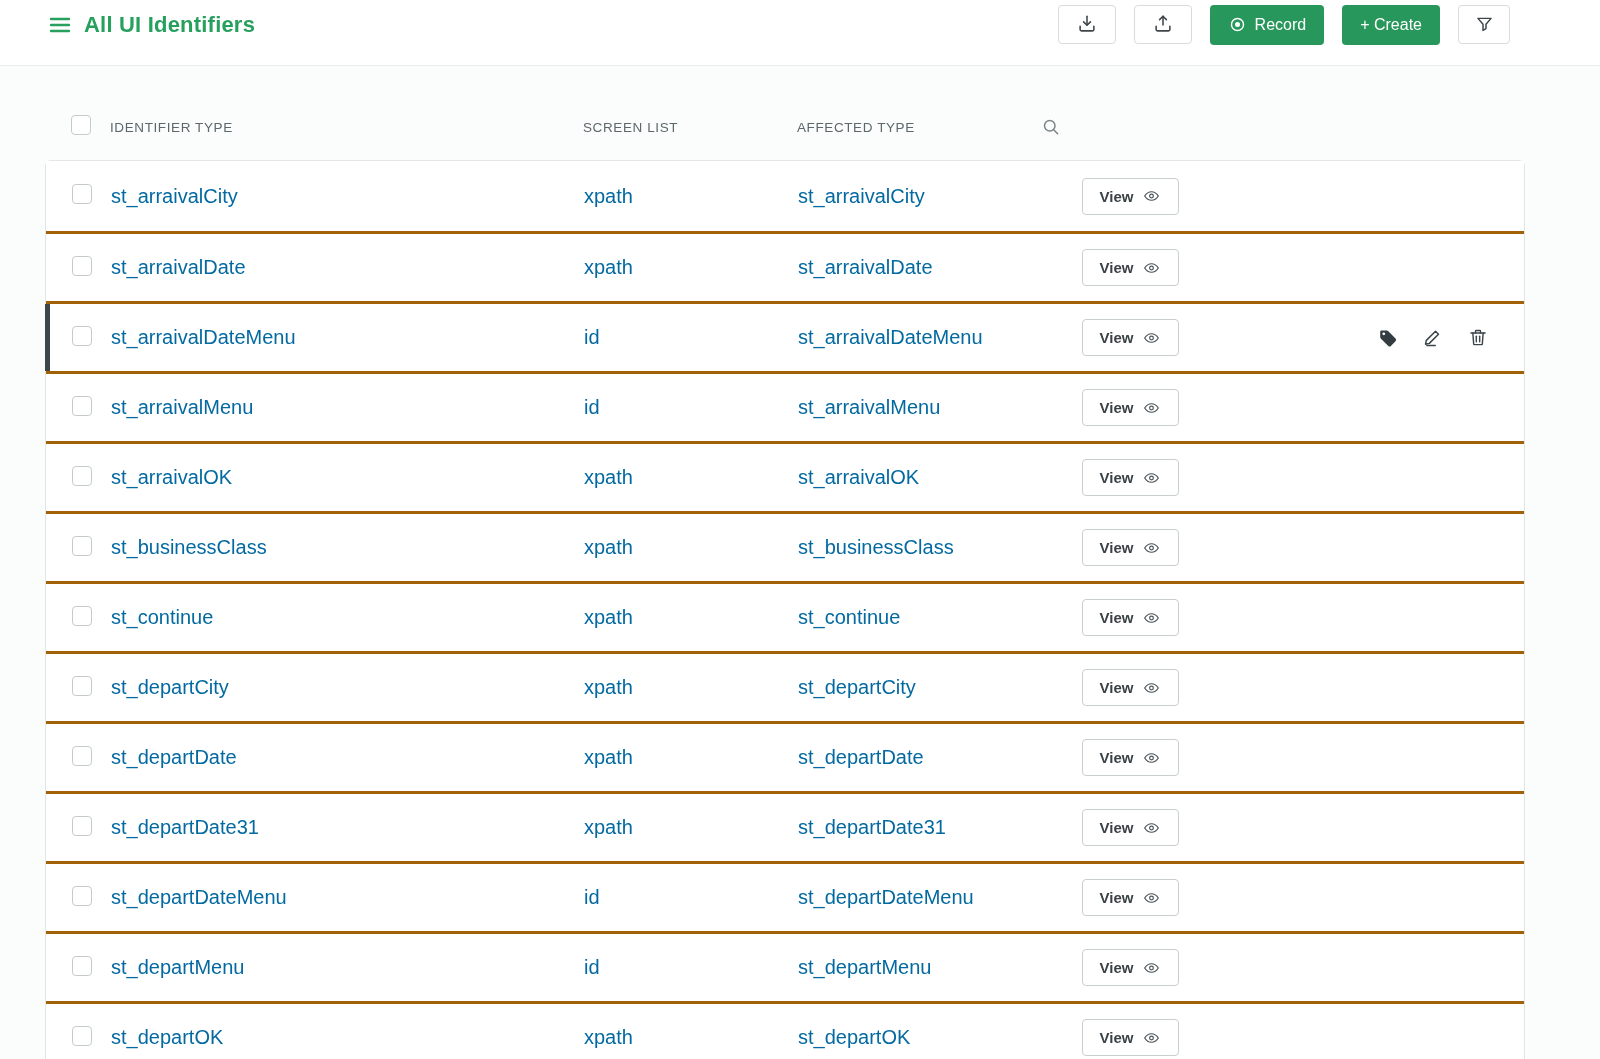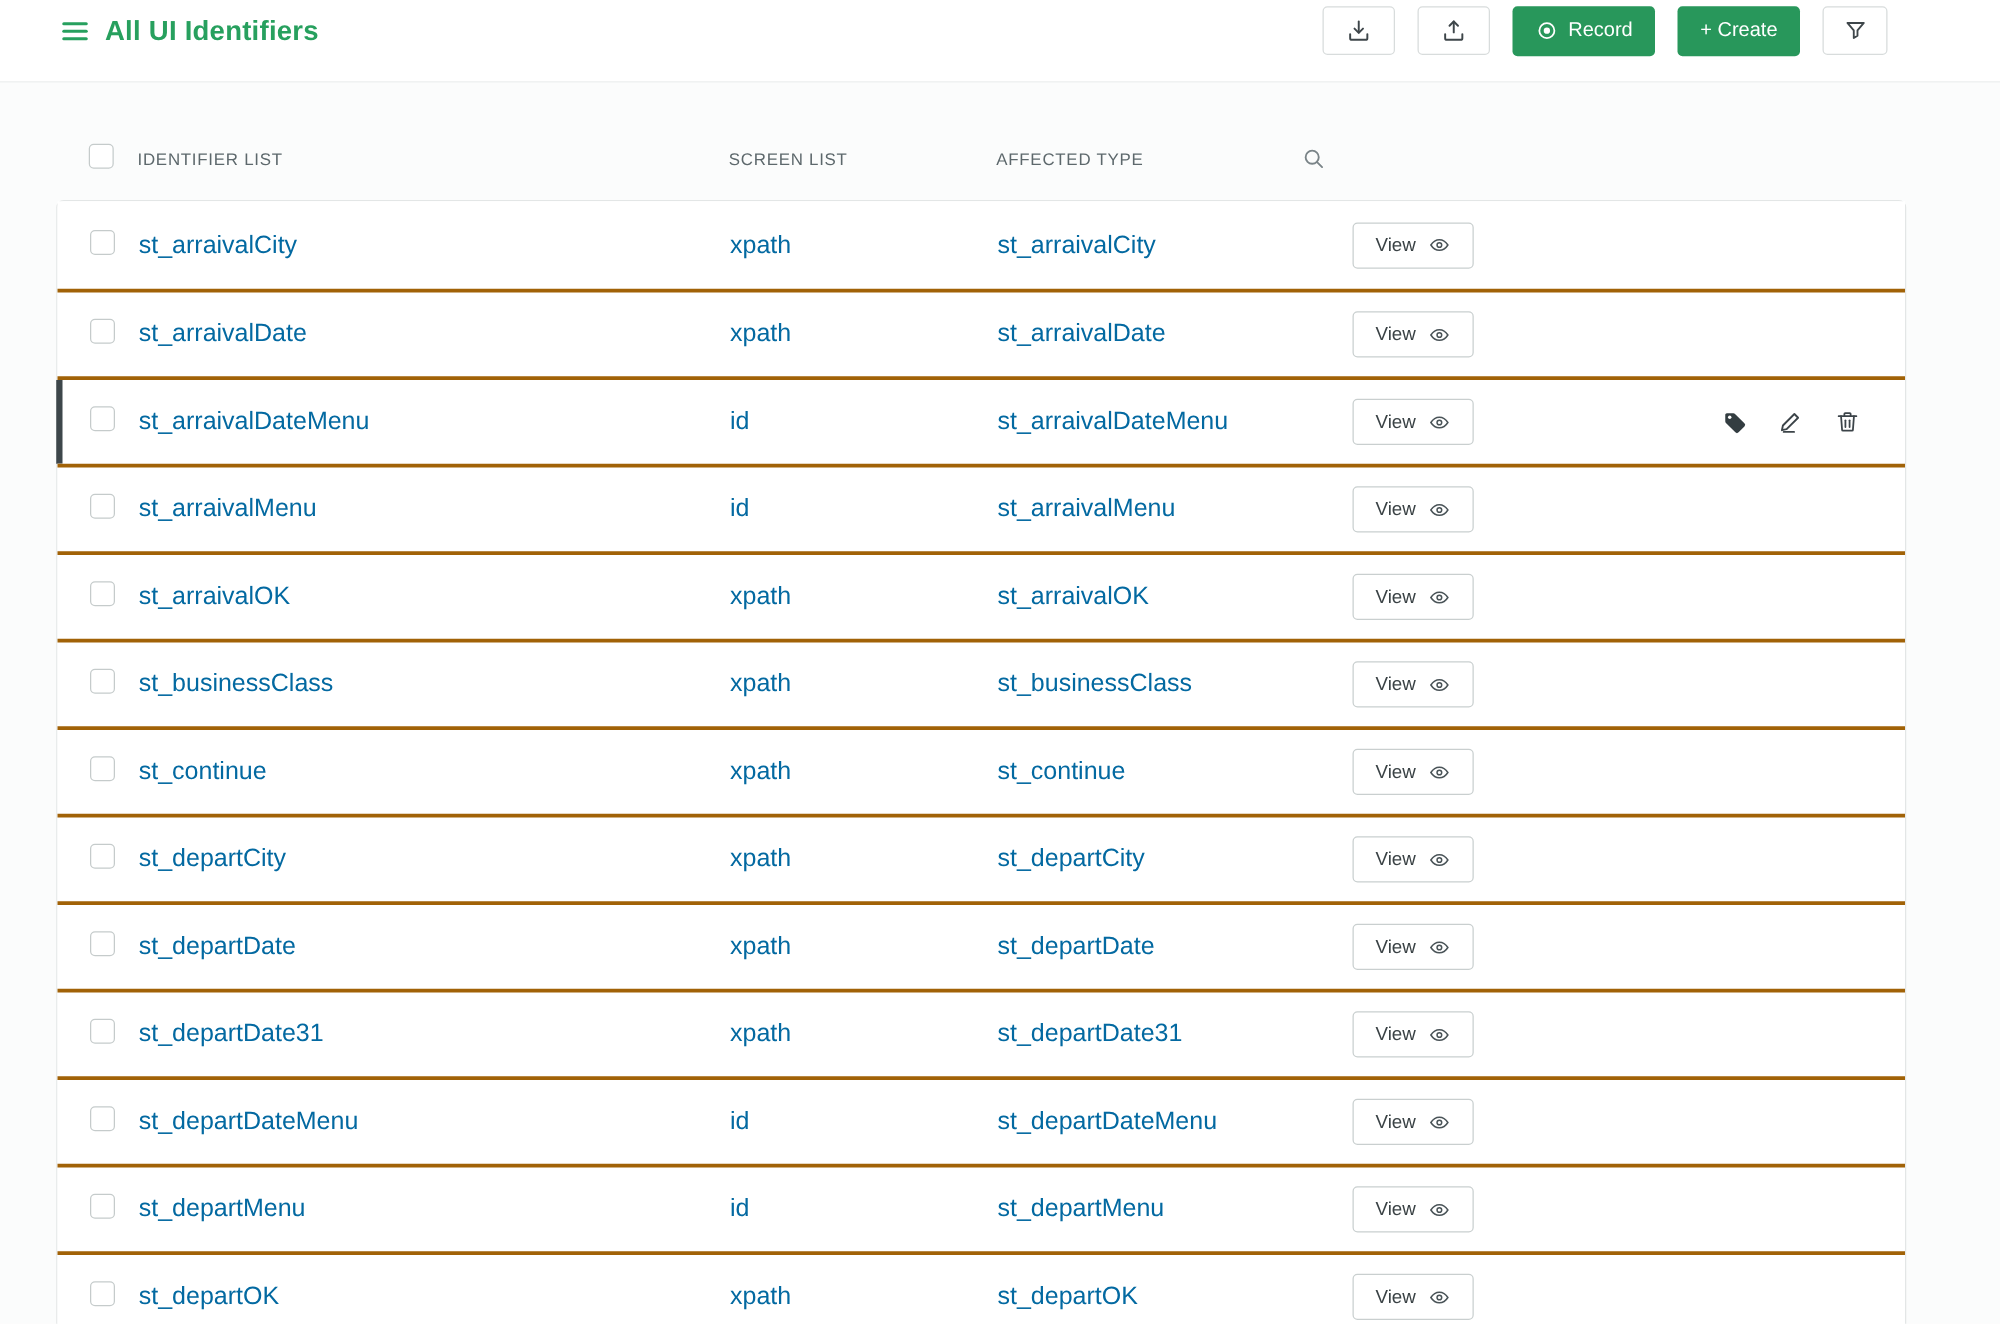--- a/index.html
+++ b/index.html
@@ -10,21 +10,21 @@
   }
   
   .topbar {
     height: 66px; background: #ffffff; border-bottom: 1px solid #ebeeee;
     display: flex; align-items: center; justify-content: space-between;
     padding: 0 90px 16px 48px;
   }
   .brand { display: flex; align-items: center; gap: 12px; }
   .hamburger { display: flex; align-items: center; cursor: pointer; }
   .page-title { font-size: 22px; font-weight: 700; color: #27a05e; letter-spacing: .2px; }
-  .topbar-actions { display: flex; align-items: center; gap: 18px; }
+  .topbar-actions { display: flex; align-items: flex-start; gap: 18px; }
   .icon-btn {
     width: 58px; height: 39px; background: #fff; border: 1px solid #d8dcdc;
     border-radius: 4px; display: flex; align-items: center; justify-content: center;
     cursor: pointer;
   }
   .icon-btn.filter { width: 52px; }
   .btn-green {
     height: 40px; border: none; border-radius: 4px; background: #28975b;
     color: #fff; font-size: 16px; font-family: inherit; padding: 0 18px;
     display: flex; align-items: center; gap: 8px; cursor: pointer; font-weight: 400;
@@ -51,21 +51,21 @@
     margin: 18px 75px 0 45px; background: #fff;
     border: 1px solid #e3e6e6; border-radius: 6px;
   }
   .row { height: 70px; position: relative; border-top: 3px solid #a16207; background: #fff; }
   .row:first-child { border-top: none; }
   .cell { font-size: 20px; color: #0369a1; }
   .last-cell { display: flex; align-items: center; justify-content: space-between; padding-right: 36px; }
   .view-btn {
     width: 97px; height: 37px; background: #fff; border: 1px solid #c9cfcf;
     border-radius: 4px; display: flex; align-items: center; justify-content: center;
-    gap: 9px; font-size: 15px; color: #3a4245; font-family: inherit; cursor: pointer;
+    gap: 9px; font-size: 15px; color: #3a4245; font-family: inherit; cursor: pointer; font-weight: bold;
   }
   .row-actions { display: none; align-items: center; gap: 24px; }
   .row.selected .row-actions { display: flex; }
   .row.selected::before {
     content: ""; position: absolute; left: -1px; top: 0; bottom: 0;
     width: 5px; background: #3d464a;
   }
   .action-btn { background: none; border: none; padding: 0; cursor: pointer; display: flex; align-items: center; }
 </style>
 </head>
@@ -113,21 +113,21 @@
         <path d="M4.5 5h15l-5.8 6.8v4.9l-3.4 2.1v-7z"></path>
       </svg>
     </button>
   </div>
 </header>
 
 <div class="table-head grid">
   <div>
     <span class="checkbox"></span>
   </div>
-  <div class="col-label">IDENTIFIER LIST</div>
+  <div class="col-label">IDENTIFIER TYPE</div>
   <div class="col-label">SCREEN LIST</div>
   <div class="head-last">
     <span class="col-label">AFFECTED TYPE</span>
     <span class="search-wrap">
       <svg width="20" height="20" viewBox="0 0 24 24" fill="none" stroke="#7a8488" stroke-width="1.8" stroke-linecap="round">
         <circle cx="10.5" cy="10.5" r="6.3"></circle>
           <path d="M15.2 15.2 20 20"></path>
       </svg>
     </span>
   </div>

